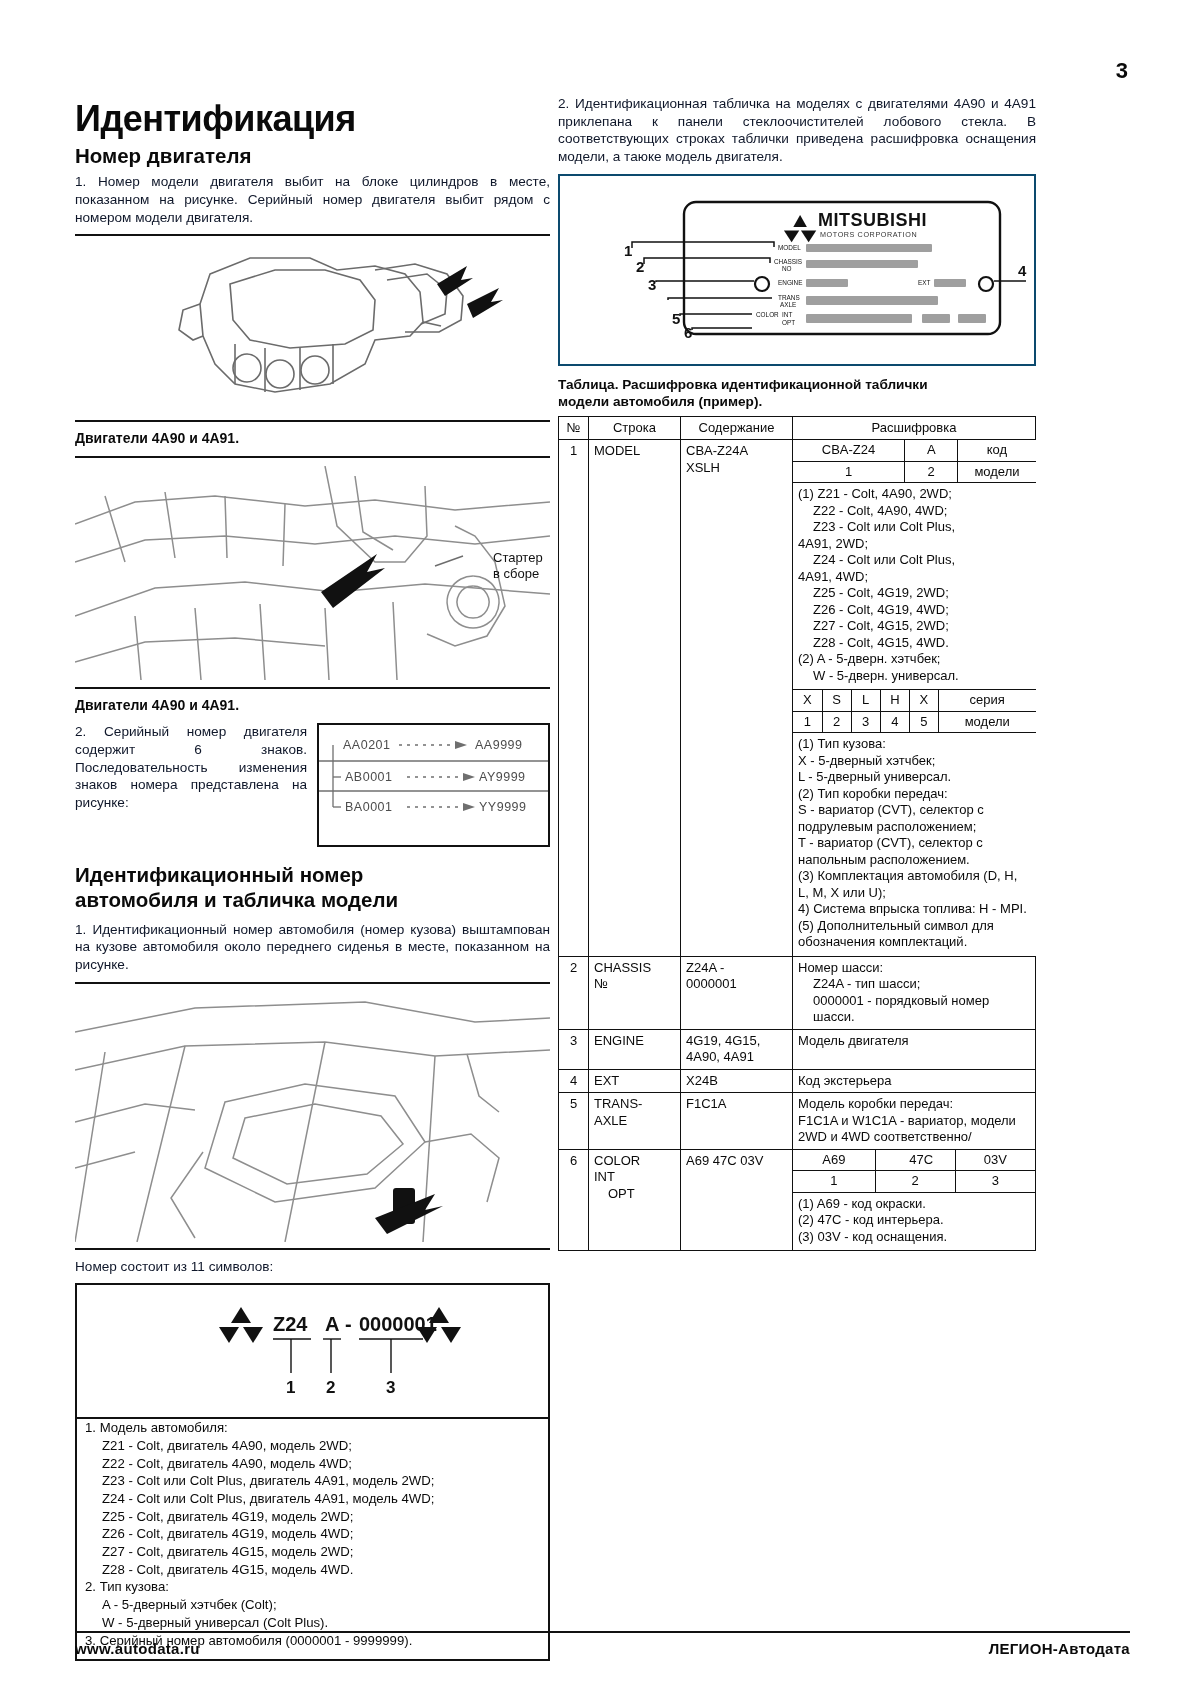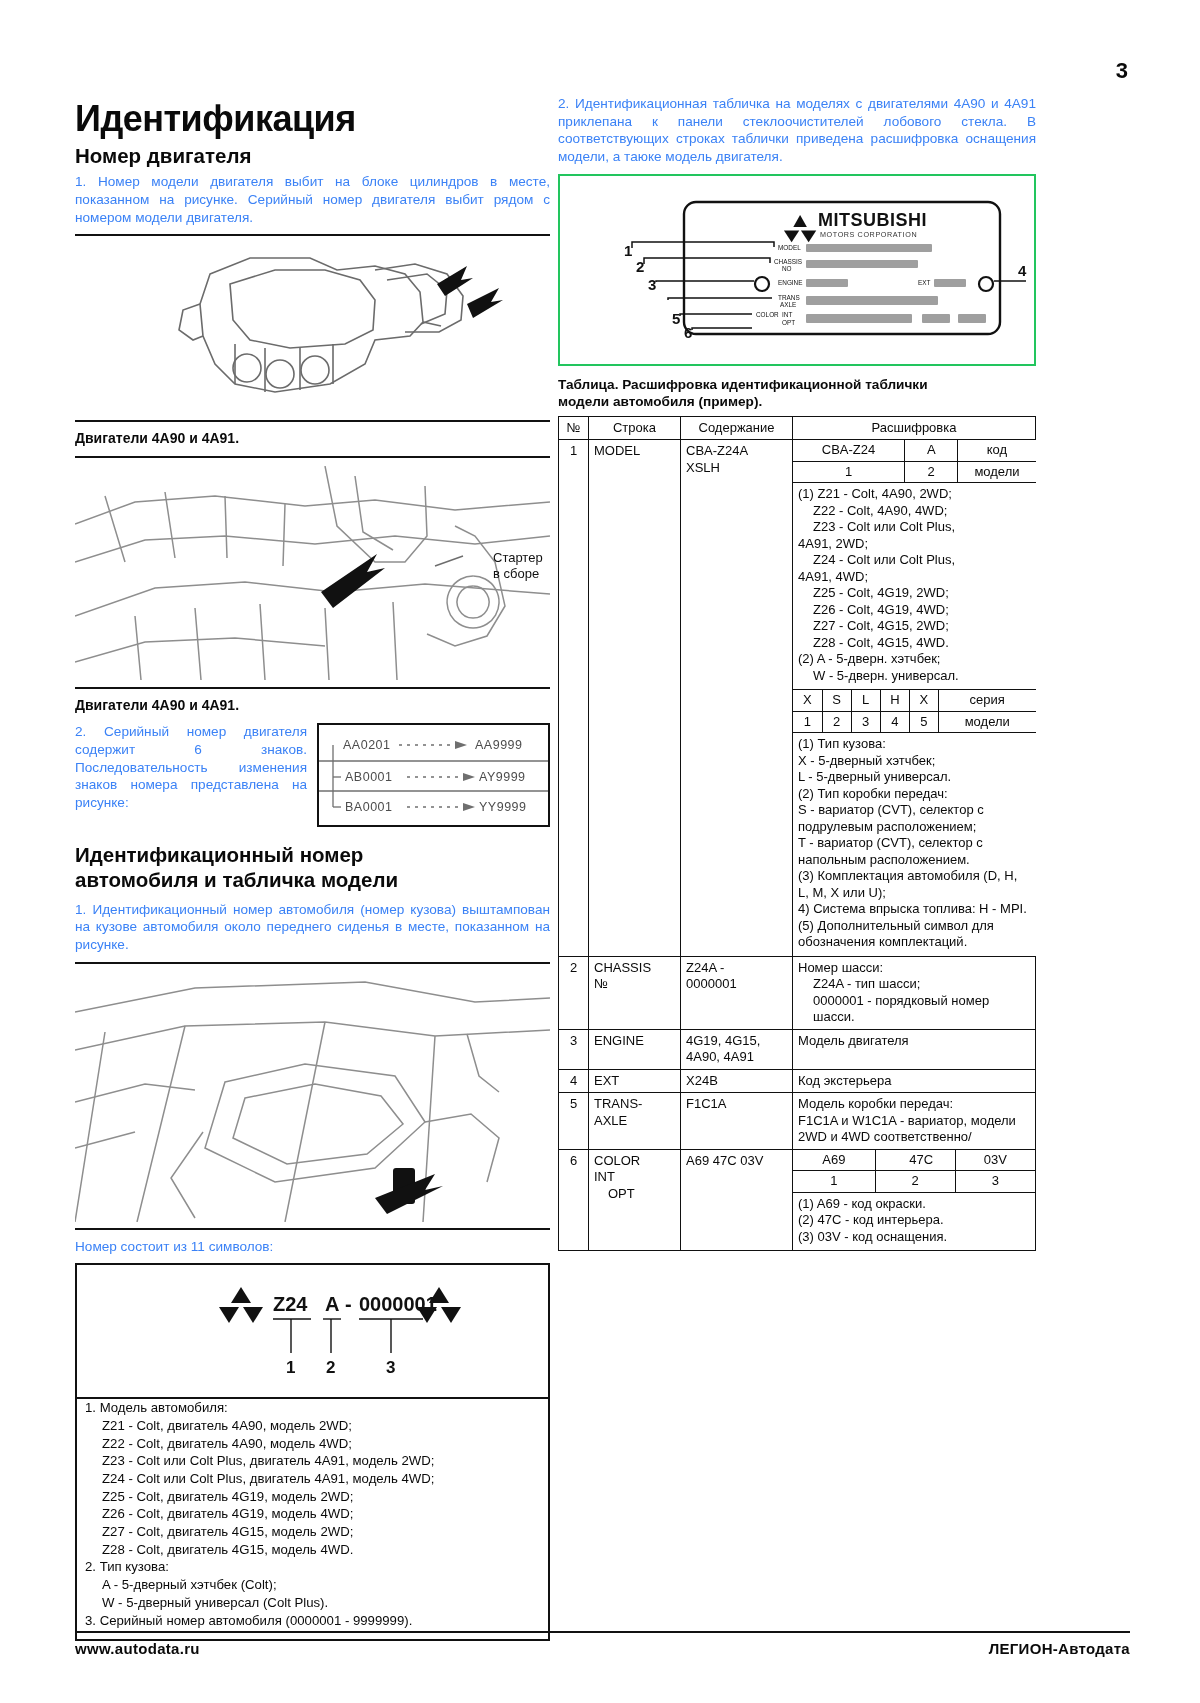--- a/index.html
+++ b/index.html
@@ -53,21 +53,21 @@
     font-size: 20.5px;
     font-weight: bold;
     margin: 16px 0 8px 0;
     line-height: 1.2;
   }
   p.body {
     font-size: 13.6px;
     line-height: 1.30;
     margin: 0 0 8px 0;
     text-align: justify;
-    color: #3b82f6;
+    color: #0f172a;
   }
   p.body.nj { text-align: left; }
   .caption {
     font-size: 14px;
     font-weight: bold;
     margin: 5px 0 10px 0;
   }
   .rule {
     border: 0;
     border-top: 2px solid #111;
@@ -75,21 +75,21 @@
   }
 
   
   .fig { width: 100%; display: block; }
   .fig-wrap { margin: 2px 0 2px 0; }
 
   
   .serial-fig {
     border: 2px solid #111;
     width: 233px;
-    height: 104px;
+    height: 124px;
     position: relative;
     font-size: 12.5px;
     color: #333;
     letter-spacing: 0.5px;
   }
   .flexrow { display: flex; gap: 10px; align-items: flex-start; }
 
   
   .vinbox {
     border: 2px solid #111;
@@ -147,21 +147,21 @@
     bottom: 46px;
     border-top: 2px solid #111;
     padding-top: 7px;
     display: flex;
     justify-content: space-between;
     font-size: 15px;
     font-weight: bold;
     letter-spacing: 0.3px;
   }
   .plate-box {
-    border: 2px solid #22c55e;
+    border: 2px solid #0c4a6e;
     padding: 8px 6px;
     margin: 4px 0 10px 0;
   }
   .tbl-title {
     font-size: 13.6px;
     font-weight: bold;
     line-height: 1.26;
     margin: 6px 0 6px 0;
   }
 </style>

